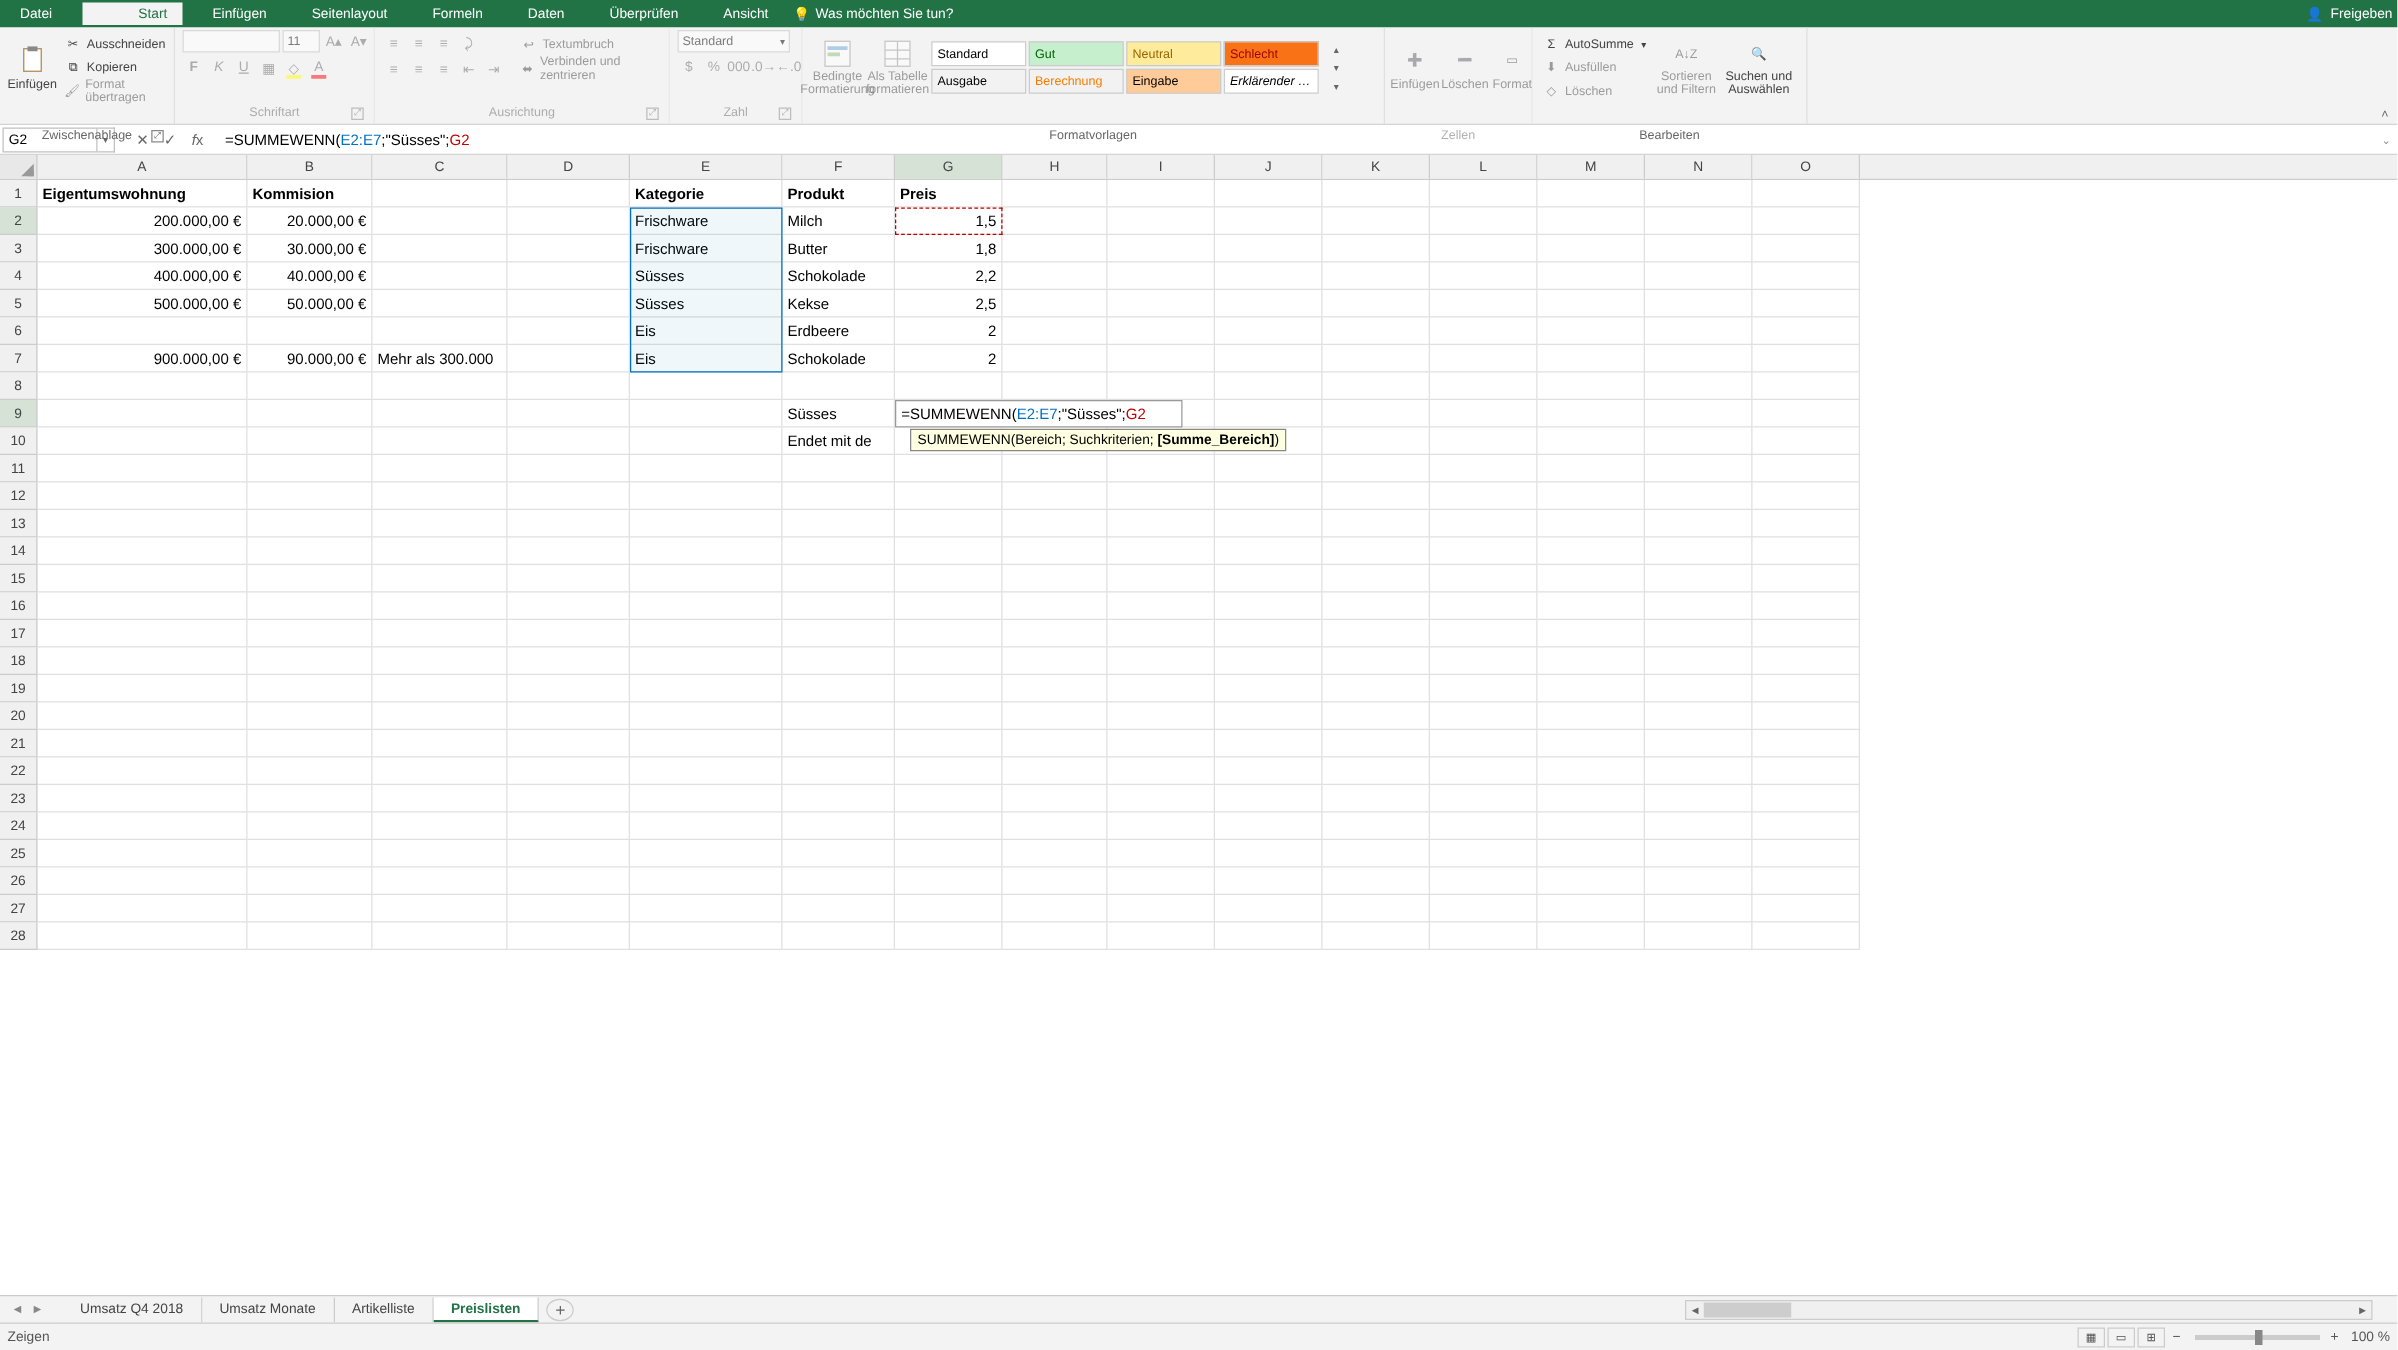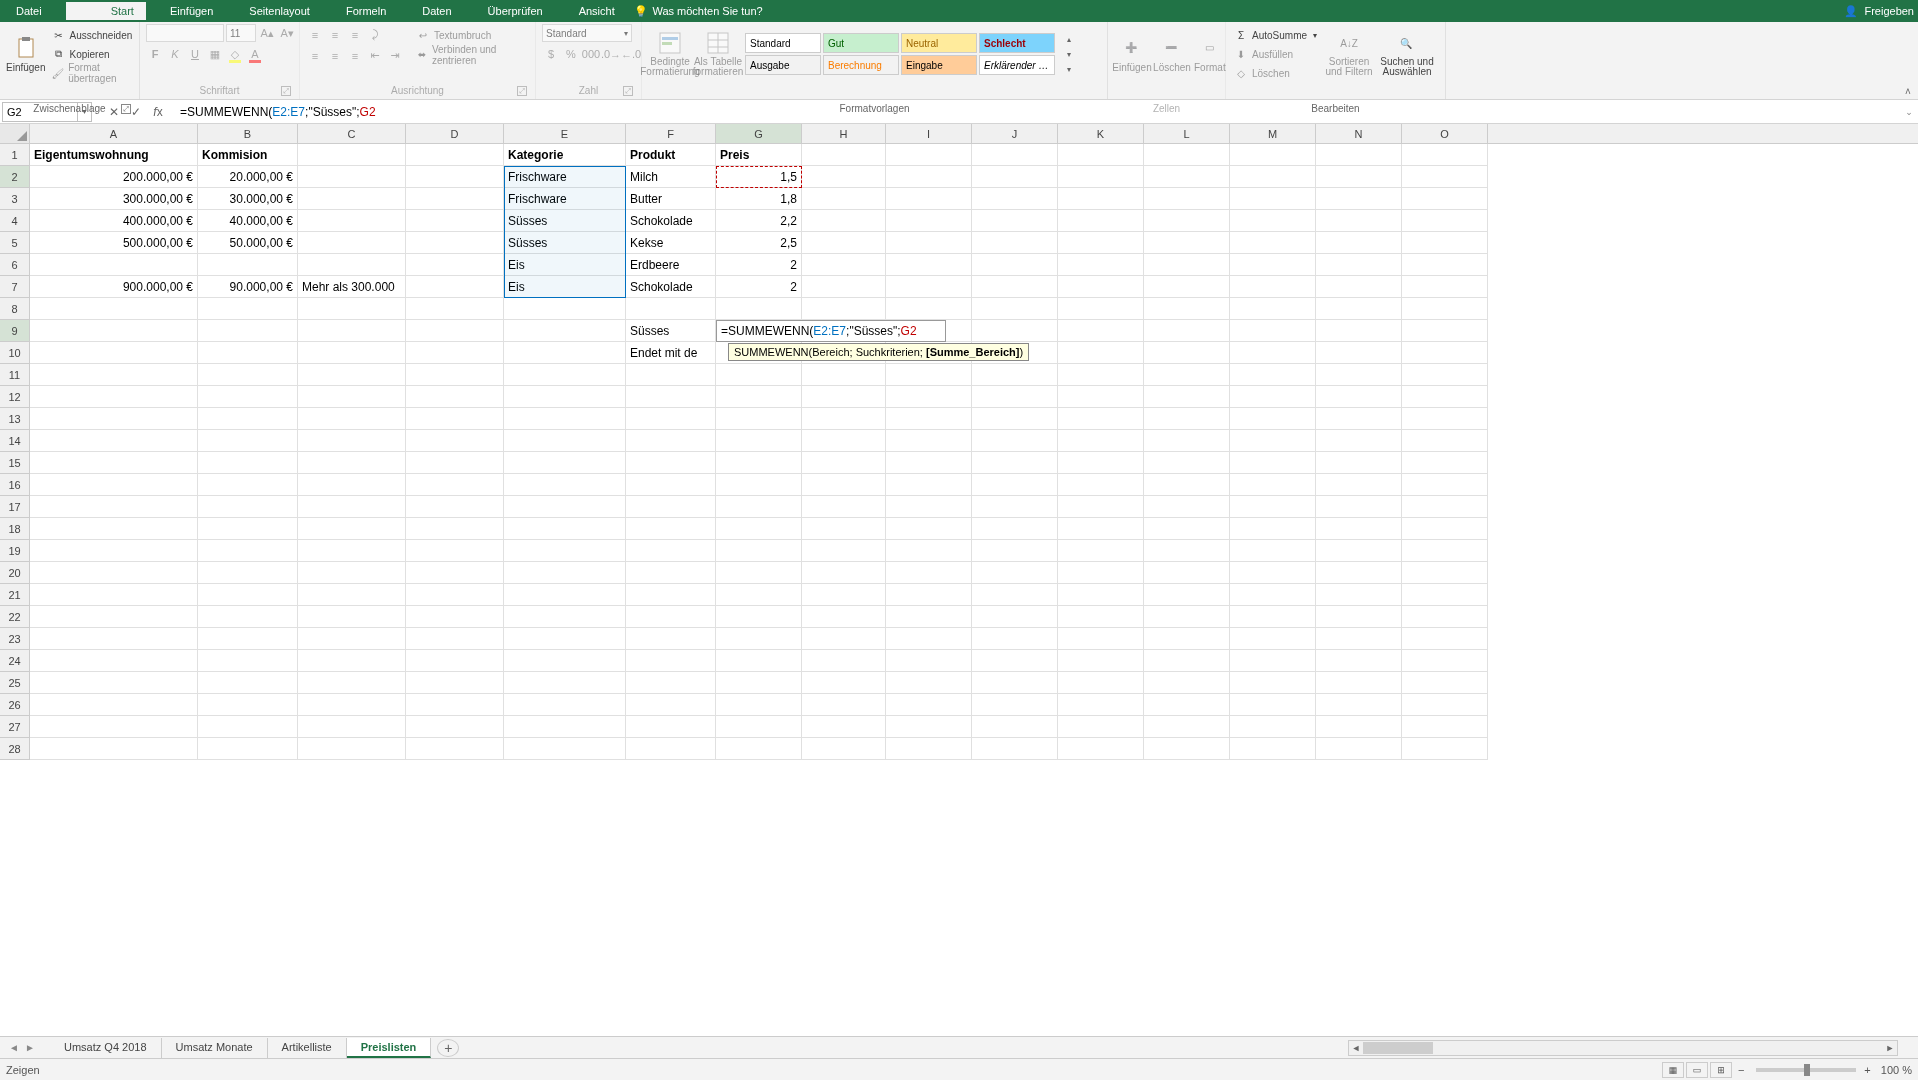--- a/index.html
+++ b/index.html
@@ -33,21 +33,21 @@
 .tbtn { width: 18px; height: 18px; font-size: 11px; color: #666; display: flex; align-items: center; justify-content: center; border: 1px solid transparent; }
 
 .numfmt { width: 90px; height: 18px; border: 1px solid #c0c0c0; background: #fff; font-size: 10px; padding: 0 3px; display: flex; align-items: center; }
 
 .style-cell { width: 76px; height: 20px; font-size: 10px; display: flex; align-items: center; padding: 0 4px; border: 1px solid #ccc; margin: 1px; }
 .style-grid { display: flex; flex-direction: column; }
 .style-row { display: flex; }
 .s-std { background: #fff; }
 .s-gut { background: #c6efce; color: #006100; }
 .s-neu { background: #ffeb9c; color: #9c6500; }
-.s-sch { background: #7dd3fc; color: #9c0006; font-weight: bold; }
+.s-sch { background: #f97316; color: #9c0006; }
 .s-aus { background: #f2f2f2; }
 .s-ber { background: #f2f2f2; color: #fa7d00; }
 .s-ein { background: #ffcc99; }
 .s-erk { background: #fff; font-style: italic; }
 
 .disabled { opacity: 0.5; }
 
 
 .fxbar { height: 24px; border-bottom: 1px solid #d4d4d4; display: flex; align-items: center; background: #fff; }
 .namebox { width: 76px; height: 20px; border: 1px solid #c0c0c0; margin-left: 2px; font-size: 11px; padding: 0 4px; display: flex; align-items: center; }

